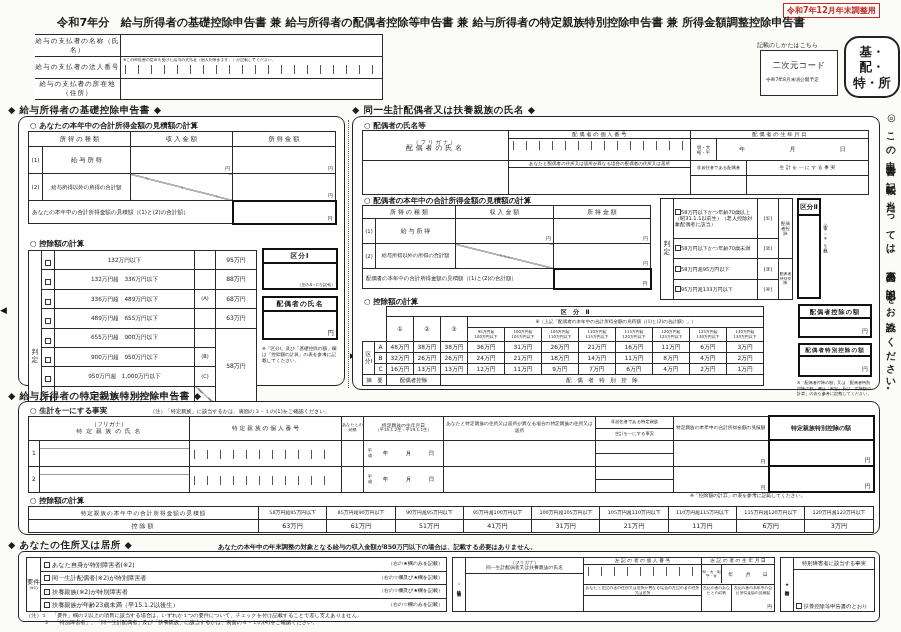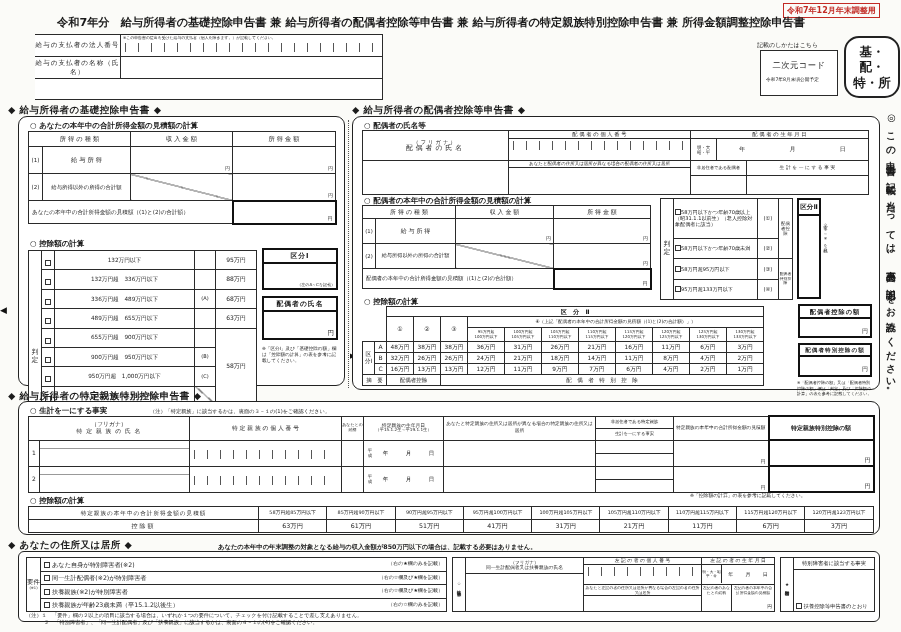--- a/index.html
+++ b/index.html
@@ -30,28 +30,32 @@
 </style>
 </head>
 <body>
 
 <div class="abs red" style="left:783px;top:3px;border:1.2px solid #c22a24;font-size:8px;padding:1px 3px;font-weight:bold">令和7年12月年末調整用</div>
 <div class="abs" style="left:57px;top:15px;width:760px;font-size:11.2px;font-weight:bold;white-space:nowrap">令和7年分　給与所得者の基礎控除申告書 兼 給与所得者の配偶者控除等申告書 兼 給与所得者の特定親族特別控除申告書 兼 所得金額調整控除申告書</div>
 
 <div class="abs" style="left:35px;top:34px;width:722px;height:66px;display:flex">
   <div style="width:348px;border:1px solid #2a2a2a;border-left:none;background:#fff">
     <div style="height:22px;display:flex;border-bottom:1px solid #2a2a2a">
+      <div style="width:86px;border-right:1px solid #2a2a2a;font-size:6.6px;display:flex;align-items:center;justify-content:center;text-align:center;letter-spacing:1px">給与の支払者の名称（氏名）</div>
+      <div style="flex:1"></div>
+    </div>
+    <div style="height:22px;display:flex;border-bottom:1px solid #2a2a2a">
       <div style="width:86px;border-right:1px solid #2a2a2a;font-size:6.6px;display:flex;align-items:center;justify-content:center;text-align:center;letter-spacing:1px">給与の支払者の法人番号</div>
       <div style="flex:1">
         <div style="font-size:3.9px;line-height:1.6;text-align:left;padding-left:2px;white-space:nowrap">※この申告書の提出を受けた給与の支払者（個人を除きます。）が記載してください。</div>
         <div class="ticks"></div>
       </div>
     </div>
-    <div style="height:22px;display:flex;border-bottom:1px solid #2a2a2a">
-      <div style="width:86px;border-right:1px solid #2a2a2a;font-size:6.6px;display:flex;align-items:center;justify-content:center;text-align:center;letter-spacing:1px">給与の支払者の名称（氏名）</div>
+    <div style="height:20px;display:flex">
+      <div style="width:86px;border-right:1px solid #2a2a2a;font-size:6.6px;display:flex;align-items:center;justify-content:center;text-align:center;letter-spacing:1px">給与の支払者の所在地（住所）</div>
       <div style="flex:1"></div>
     </div>
   </div>
   <div style="width:12px"></div>
 </div>
 
 <div class="abs" style="left:757px;top:41px;font-size:6px">記載のしかたはこちら</div>
 <div class="abs" style="left:760px;top:50px;width:78px;height:46px;border:1.4px solid #2a2a2a;background:#fff;text-align:center">
   <div style="font-size:8.3px;margin-top:9px;letter-spacing:.5px">二次元コード</div>
   <div style="font-size:4.7px;margin-top:6px;text-align:left;padding-left:5px;width:60px;line-height:1.4">令和7年8月末頃公開予定</div>
@@ -199,21 +203,21 @@
     </div>
 </div>
 <div class="amtbox" style="left:262px;top:296px;width:76px;height:44px">
   <div class="hd">配偶者の氏名</div>
   <div class="rel" style="height:27px">
       <span class="yen" style="font-size:6.5px">円</span>
     </div>
 </div>
 <div class="note" style="left:262px;top:346px;width:78px">※「区分Ⅰ」及び「基礎控除の額」欄は「控除額の計算」の表を参考に記載してください。</div>
 
-<div class="stitle" style="left:352px;top:104px">◆ 給与所得者の配偶者控除等申告書 ◆</div>
+<div class="stitle" style="left:352px;top:104px">◆ 同一生計配偶者又は扶養親族の氏名 ◆</div>
 <div class="sec" style="left:352px;top:116px;width:528px;height:274px"></div>
 <div class="sub" style="left:364px;top:121px">○ 配偶者の氏名等</div>
 
 <table class="f abs" style="left:362px;top:130px;width:506px">
   <colgroup>
       <col style="width:146px">
       <col style="width:182px">
       <col style="width:178px">
     </colgroup>
   <tbody>

